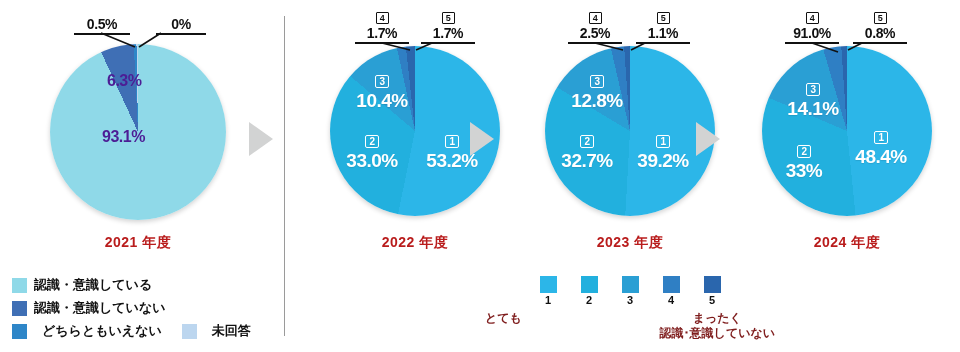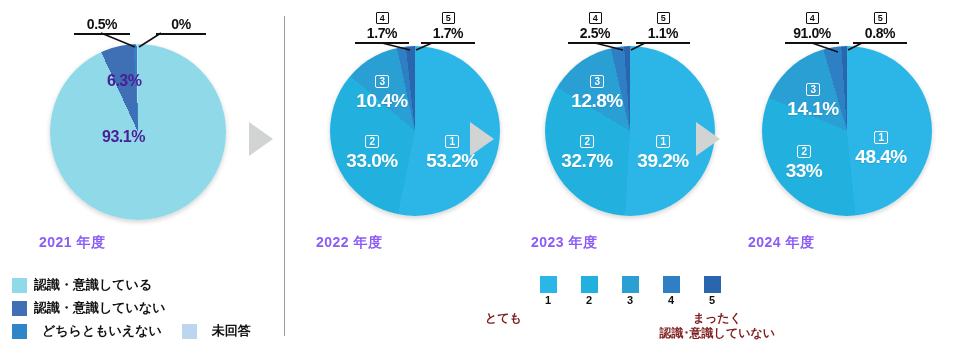--- a/index.html
+++ b/index.html
@@ -25,22 +25,22 @@
       text-shadow:0 1px 1px rgba(0,0,0,.10);}
   .slice-label .numbox{
       display:inline-block;border:1.6px solid #ffffff;border-radius:2px;
       font-size:10px;line-height:11px;padding:0 3px;font-weight:700;
       margin-bottom:2px;}
   .slice-label .pct{display:block;}
 
   .plain-label{position:absolute;color:#4c1d95;font-size:16px;font-weight:700;
       white-space:nowrap;letter-spacing:-.5px;}
 
-  .year{position:absolute;bottom:8px;left:16px;width:100%;text-align:left;
-      font-size:14px;color:#8b5cf6;font-weight:700;letter-spacing:.5px;}
+  .year{position:absolute;bottom:8px;left:0;width:100%;text-align:center;
+      font-size:14px;color:#b91c1c;font-weight:700;letter-spacing:.5px;}
 
   
   .callout{position:absolute;font-size:14px;font-weight:700;color:#111;
       white-space:nowrap;text-align:center;letter-spacing:-.4px;}
   .callout .numbox{
       display:block;margin:0 auto 1px auto;width:11px;
       border:1.4px solid #111;border-radius:1px;
       font-size:9px;line-height:10px;font-weight:700;text-align:center;}
   .callout .pct{display:block;border-bottom:2.2px solid #111;padding-bottom:1px;}
 

